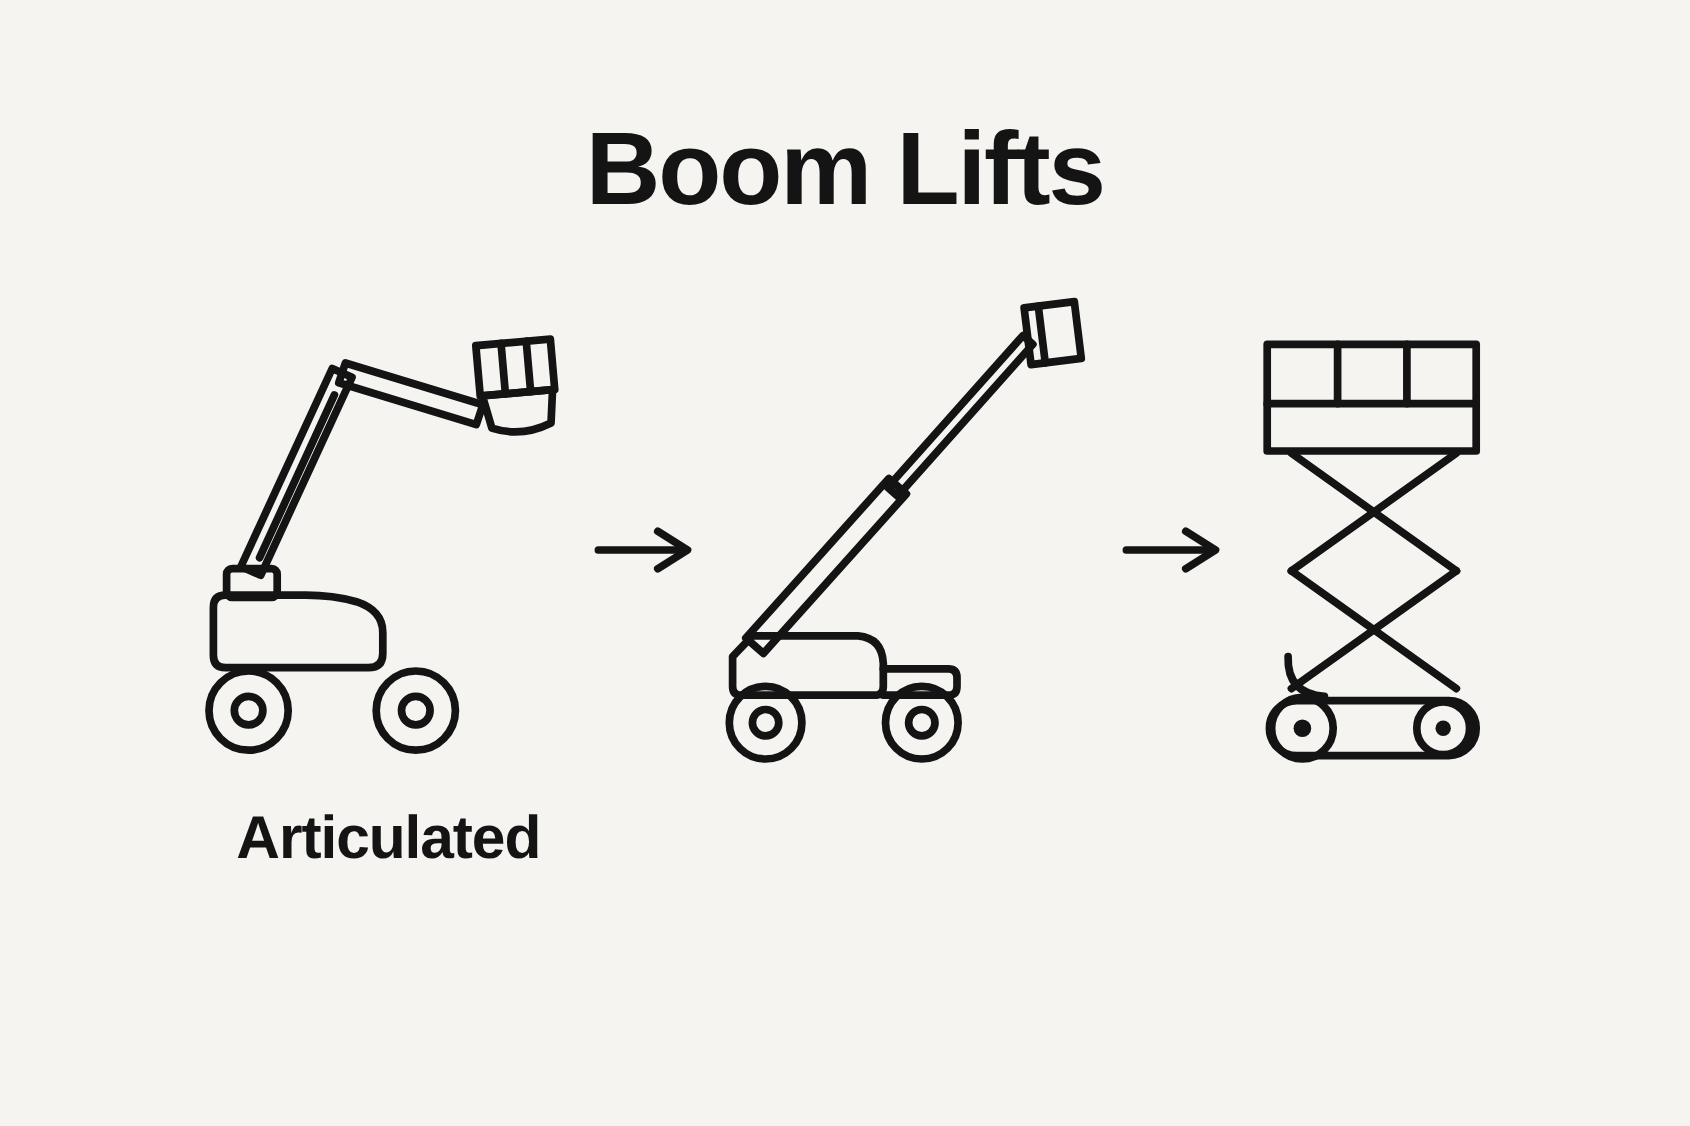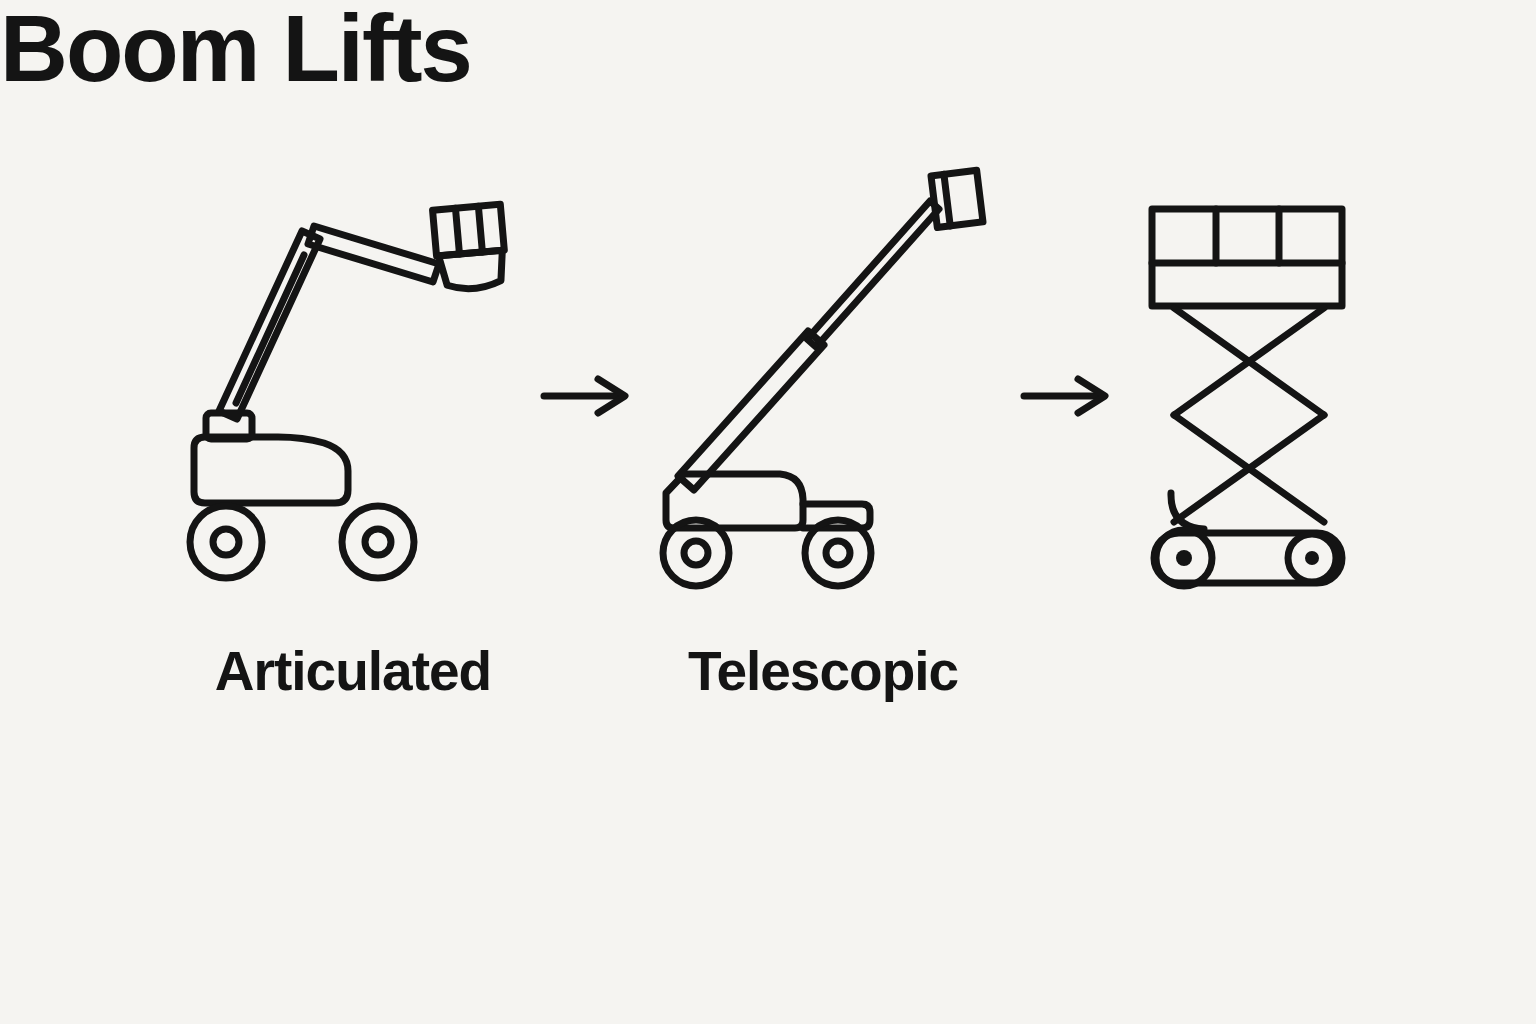--- a/index.html
+++ b/index.html
@@ -17,20 +17,22 @@
     color: var(--line);
     overflow: hidden;
   }
   .stage {
     width: 1536px;
     height: 1024px;
     position: relative;
   }
   .title {
     margin: 0;
+    padding-top: 104px;
+    text-align: center;
     font-size: 94px;
     line-height: 1.05;
     font-weight: 700;
     letter-spacing: -2px;
   }
   .diagram {
     margin-top: 62px;
     display: grid;
     grid-template-columns: 335px 135px 335px 155px 205px;
     grid-template-rows: 430px auto;
@@ -42,21 +44,21 @@
     justify-content: center;
     align-items: flex-end;
   }
   .arrow-cell {
     align-self: center;
     display: flex;
     justify-content: center;
     margin-top: 40px;
   }
   .labels-row-label {
-    margin-top: 48px;
+    margin-top: 34px;
     text-align: center;
     font-size: 55px;
     font-weight: 700;
     letter-spacing: -1px;
   }
   svg { display: block; }
   .stroke {
     fill: none;
     stroke: var(--line);
     stroke-width: 7;
@@ -164,16 +166,15 @@
 
           <circle cx="38" cy="355" r="28"></circle>
           <circle class="dot" cx="38" cy="355" r="8"></circle>
           <circle cx="166" cy="355" r="24"></circle>
           <circle class="dot" cx="166" cy="355" r="7"></circle>
         </g>
       </svg>
     </div>
 
     <div class="labels-row-label" style="grid-column:1; grid-row:2;">Articulated</div>
-    <div class="labels-row-label" style="grid-column:3; grid-row:2;">Telescopic</div>
 
   </div>
 </div>
 
 </body></html>

